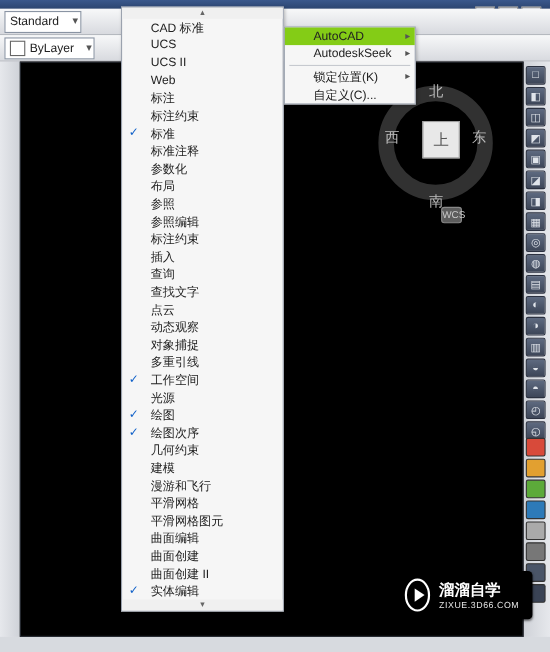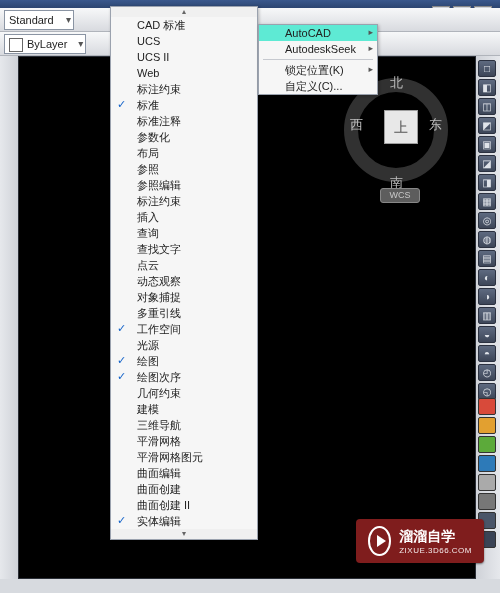--- a/index.html
+++ b/index.html
@@ -22,44 +22,44 @@
   .left-rail { position:absolute; top:56px; left:0; width:18px; bottom:14px; background:linear-gradient(90deg,#e6e8ec,#cfd2d8); }
   .right-rail { position:absolute; top:56px; right:0; width:24px; bottom:14px; background:linear-gradient(90deg,#cfd2d8,#e6e8ec); }
   .bottom-rail { position:absolute; left:0; right:0; bottom:0; height:14px; background:#d7dadf; }
 
   
   .compass { position:absolute; top:70px; right:44px; width:120px; height:120px; }
   .ring { position:absolute; inset:8px; border:14px solid rgba(90,90,90,.55); border-radius:50%; }
   .cube { position:absolute; left:48px; top:40px; width:34px; height:34px; background:#e8e8e8; border:1px solid #9e9e9e; color:#555; font-size:14px; text-align:center; line-height:32px; }
   .dir { position:absolute; color:#bcbcbc; font-size:13px; }
   .dn { top:4px; left:54px; } .ds { bottom:-2px; left:54px; } .dw { top:46px; left:14px; } .de { top:46px; right:14px; }
-  .wcs { position:absolute; top:188px; right:80px; width:40px; height:15px; background:#5d5d5d; border:1px solid #888; border-radius:3px; color:#c8c8c8; font-size:9px; text-align:center; line-height:13px; }
+  .wcs { position:absolute; top:188px; right:80px; width:19px; height:15px; background:#5d5d5d; border:1px solid #888; border-radius:3px; color:#c8c8c8; font-size:9px; text-align:center; line-height:13px; }
 
   
   .menu { position:absolute; top:6px; left:110px; width:148px; background:#f6f6f6; border:1px solid #9ba2ae; box-shadow:1px 1px 3px rgba(0,0,0,.25); }
   .menu .arrow-row { height:10px; background:#f0f0f0; text-align:center; font-size:8px; color:#666; line-height:9px; }
   .mi { display:flex; align-items:center; height:16px; font-size:11px; color:#222; padding-left:26px; position:relative; cursor:default; }
   .mi .check { position:absolute; left:6px; top:1px; color:#1262c9; font-size:11px; }
   .mi .sub { position:absolute; right:4px; top:2px; font-size:9px; color:#555; }
 
   
   .submenu { position:absolute; top:24px; left:258px; width:120px; background:#f6f6f6; border:1px solid #9ba2ae; box-shadow:1px 1px 3px rgba(0,0,0,.25); }
   .submenu .mi { height:16px; }
-  .submenu .hl { background:#5eead4; }
+  .submenu .hl { background:#84cc16; }
   .submenu .sep { height:1px; background:#c6c9cf; margin:2px 4px; }
 
   
   .icon-col { position:absolute; right:2px; top:60px; width:20px; display:flex; flex-direction:column; gap:2px; }
   .ic { width:18px; height:17px; background:linear-gradient(#5e6a80,#3d4658); border:1px solid #2b3140; border-radius:2px; position:relative; }
   .ic span { position:absolute; inset:0; display:flex; align-items:center; justify-content:center; font-size:10px; color:#e0e4ea; }
   .icon-col2 { position:absolute; right:2px; top:398px; width:20px; display:flex; flex-direction:column; gap:2px; }
   .ic2 { width:18px; height:17px; border:1px solid #333; border-radius:2px; }
 
   
-  .wm { position:absolute; right:16px; bottom:30px; width:128px; height:44px; background:#7f1d1d; border-radius:4px; display:flex; align-items:center; padding:4px 12px; gap:8px; box-shadow:0 1px 2px rgba(0,0,0,.5); }
+  .wm { position:absolute; right:16px; bottom:30px; width:128px; height:44px; background:#000000; border-radius:4px; display:flex; align-items:center; padding:4px 12px; gap:8px; box-shadow:0 1px 2px rgba(0,0,0,.5); }
   .wm-play { width:30px; height:30px; border:2px solid #fff; border-radius:50%; display:flex; align-items:center; justify-content:center; }
   .wm-play::after { content:""; border-left:9px solid #fff; border-top:6px solid transparent; border-bottom:6px solid transparent; margin-left:3px; }
   .wm-txt { display:flex; flex-direction:column; color:#fff; }
   .wm-txt .l1 { font-size:14px; font-weight:bold; }
   .wm-txt .l2 { font-size:8px; letter-spacing:.5px; opacity:.9; }
 </style>
 </head>
 <body>
 
 <div class="title-bar"></div>
@@ -101,20 +101,23 @@
       <div class="mi">
         <span>UCS</span>
       </div>
       <div class="mi">
         <span>UCS II</span>
       </div>
       <div class="mi">
         <span>Web</span>
       </div>
       <div class="mi">
+        <span>标注</span>
+      </div>
+      <div class="mi">
         <span>标注约束</span>
       </div>
       <div class="mi">
         <span class="check">✓</span>
         <span>标准</span>
       </div>
       <div class="mi">
         <span>标准注释</span>
       </div>
       <div class="mi">
@@ -168,21 +171,21 @@
         <span class="check">✓</span>
         <span>绘图次序</span>
       </div>
       <div class="mi">
         <span>几何约束</span>
       </div>
       <div class="mi">
         <span>建模</span>
       </div>
       <div class="mi">
-        <span>三维导航</span>
+        <span>漫游和飞行</span>
       </div>
       <div class="mi">
         <span>平滑网格</span>
       </div>
       <div class="mi">
         <span>平滑网格图元</span>
       </div>
       <div class="mi">
         <span>曲面编辑</span>
       </div>

